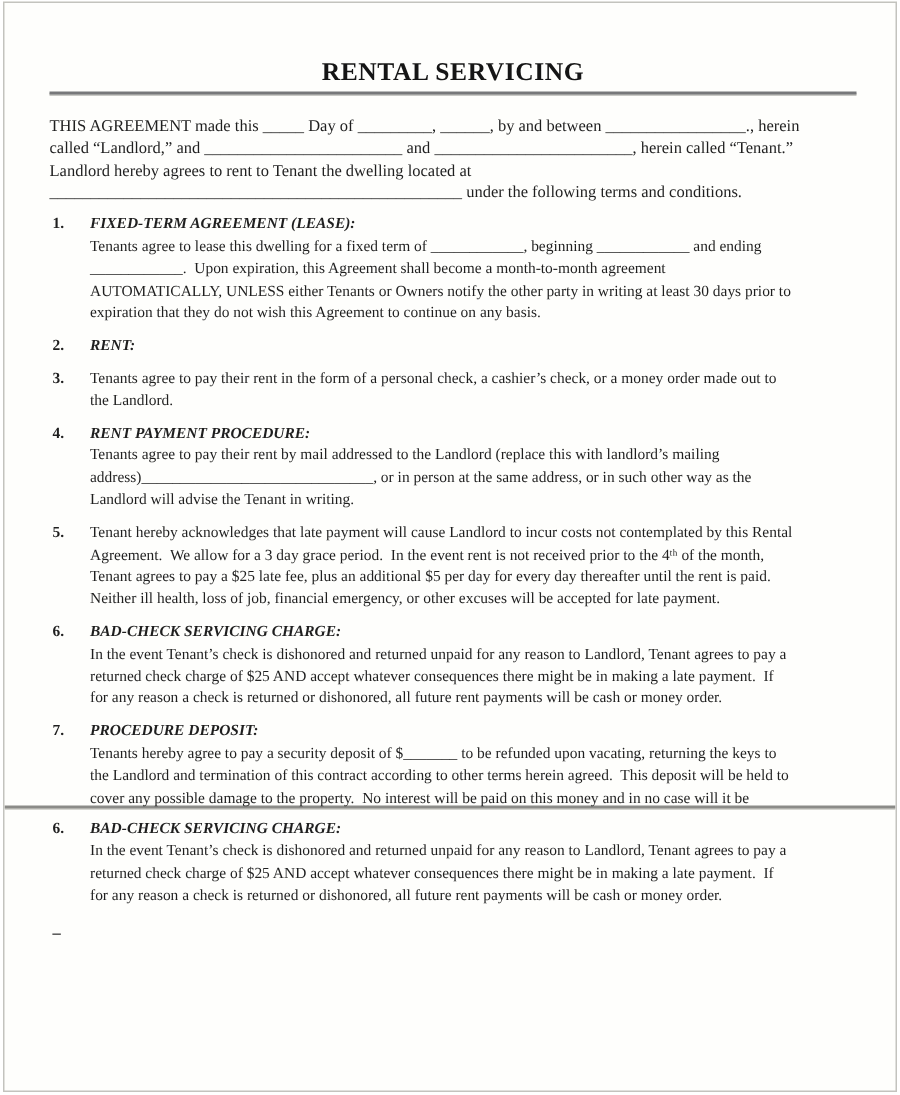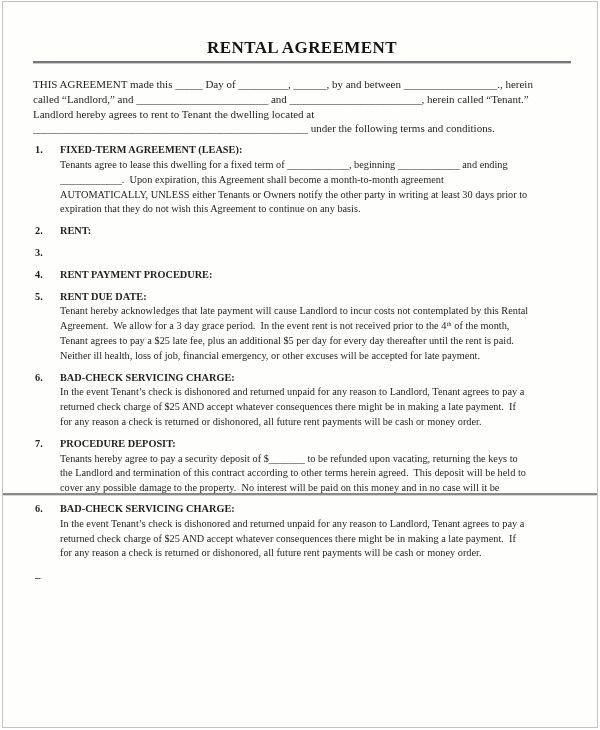--- a/index.html
+++ b/index.html
@@ -49,21 +49,21 @@
     line-height:14.8px;
   }
   .sec-num {
     flex:0 0 27px;
     width:27px;
     box-sizing:border-box;
     padding-left:2px;
     font-weight:bold;
   }
   .sec-col { flex:1 1 auto; min-width:0; }
-  .sec-head { font-weight:bold; }
+  .sec-head { font-weight:bold;font-style:italic; }
   .sec-text { white-space:pre; }
 
   .page-break {
     height:2px;
     background:#8b8b88;
     box-shadow:0 1px 0 #d6d6d1;
     margin:-3px -26px 0 -30px;
   }
 
   .trailing-dash {
@@ -72,21 +72,21 @@
     font-size:11px;
     line-height:12px;
   }
 </style>
 </head>
 <body>
 
 <div class="sheet">
   <div class="content">
 
-    <h1 class="doc-title">RENTAL AGREEMENT</h1>
+    <h1 class="doc-title">RENTAL SERVICING</h1>
     <div class="title-rule"></div>
 
     <p class="intro">THIS AGREEMENT made this _____ Day of _________, ______, by and between _________________., herein
 called “Landlord,” and ________________________ and ________________________, herein called “Tenant.”
 Landlord hereby agrees to rent to Tenant the dwelling located at
 __________________________________________________ under the following terms and conditions.</p>
 
     <div class="section">
       <div class="sec-num">1.</div>
       <div class="sec-col">
@@ -101,34 +101,38 @@
     <div class="section">
       <div class="sec-num">2.</div>
       <div class="sec-col">
         <div class="sec-head">RENT:</div>
       </div>
     </div>
 
     <div class="section">
       <div class="sec-num">3.</div>
       <div class="sec-col">
+        <div class="sec-text">Tenants agree to pay their rent in the form of a personal check, a cashier’s check, or a money order made out to
+the Landlord.</div>
       </div>
     </div>
 
     <div class="section">
       <div class="sec-num">4.</div>
       <div class="sec-col">
         <div class="sec-head">RENT PAYMENT PROCEDURE:</div>
+        <div class="sec-text">Tenants agree to pay their rent by mail addressed to the Landlord (replace this with landlord’s mailing
+address)______________________________, or in person at the same address, or in such other way as the
+Landlord will advise the Tenant in writing.</div>
       </div>
     </div>
 
     <div class="section">
       <div class="sec-num">5.</div>
       <div class="sec-col">
-        <div class="sec-head">RENT DUE DATE:</div>
         <div class="sec-text">Tenant hereby acknowledges that late payment will cause Landlord to incur costs not contemplated by this Rental
 Agreement.  We allow for a 3 day grace period.  In the event rent is not received prior to the 4ᵗʰ of the month,
 Tenant agrees to pay a $25 late fee, plus an additional $5 per day for every day thereafter until the rent is paid.
 Neither ill health, loss of job, financial emergency, or other excuses will be accepted for late payment.</div>
       </div>
     </div>
 
     <div class="section">
       <div class="sec-num">6.</div>
       <div class="sec-col">

